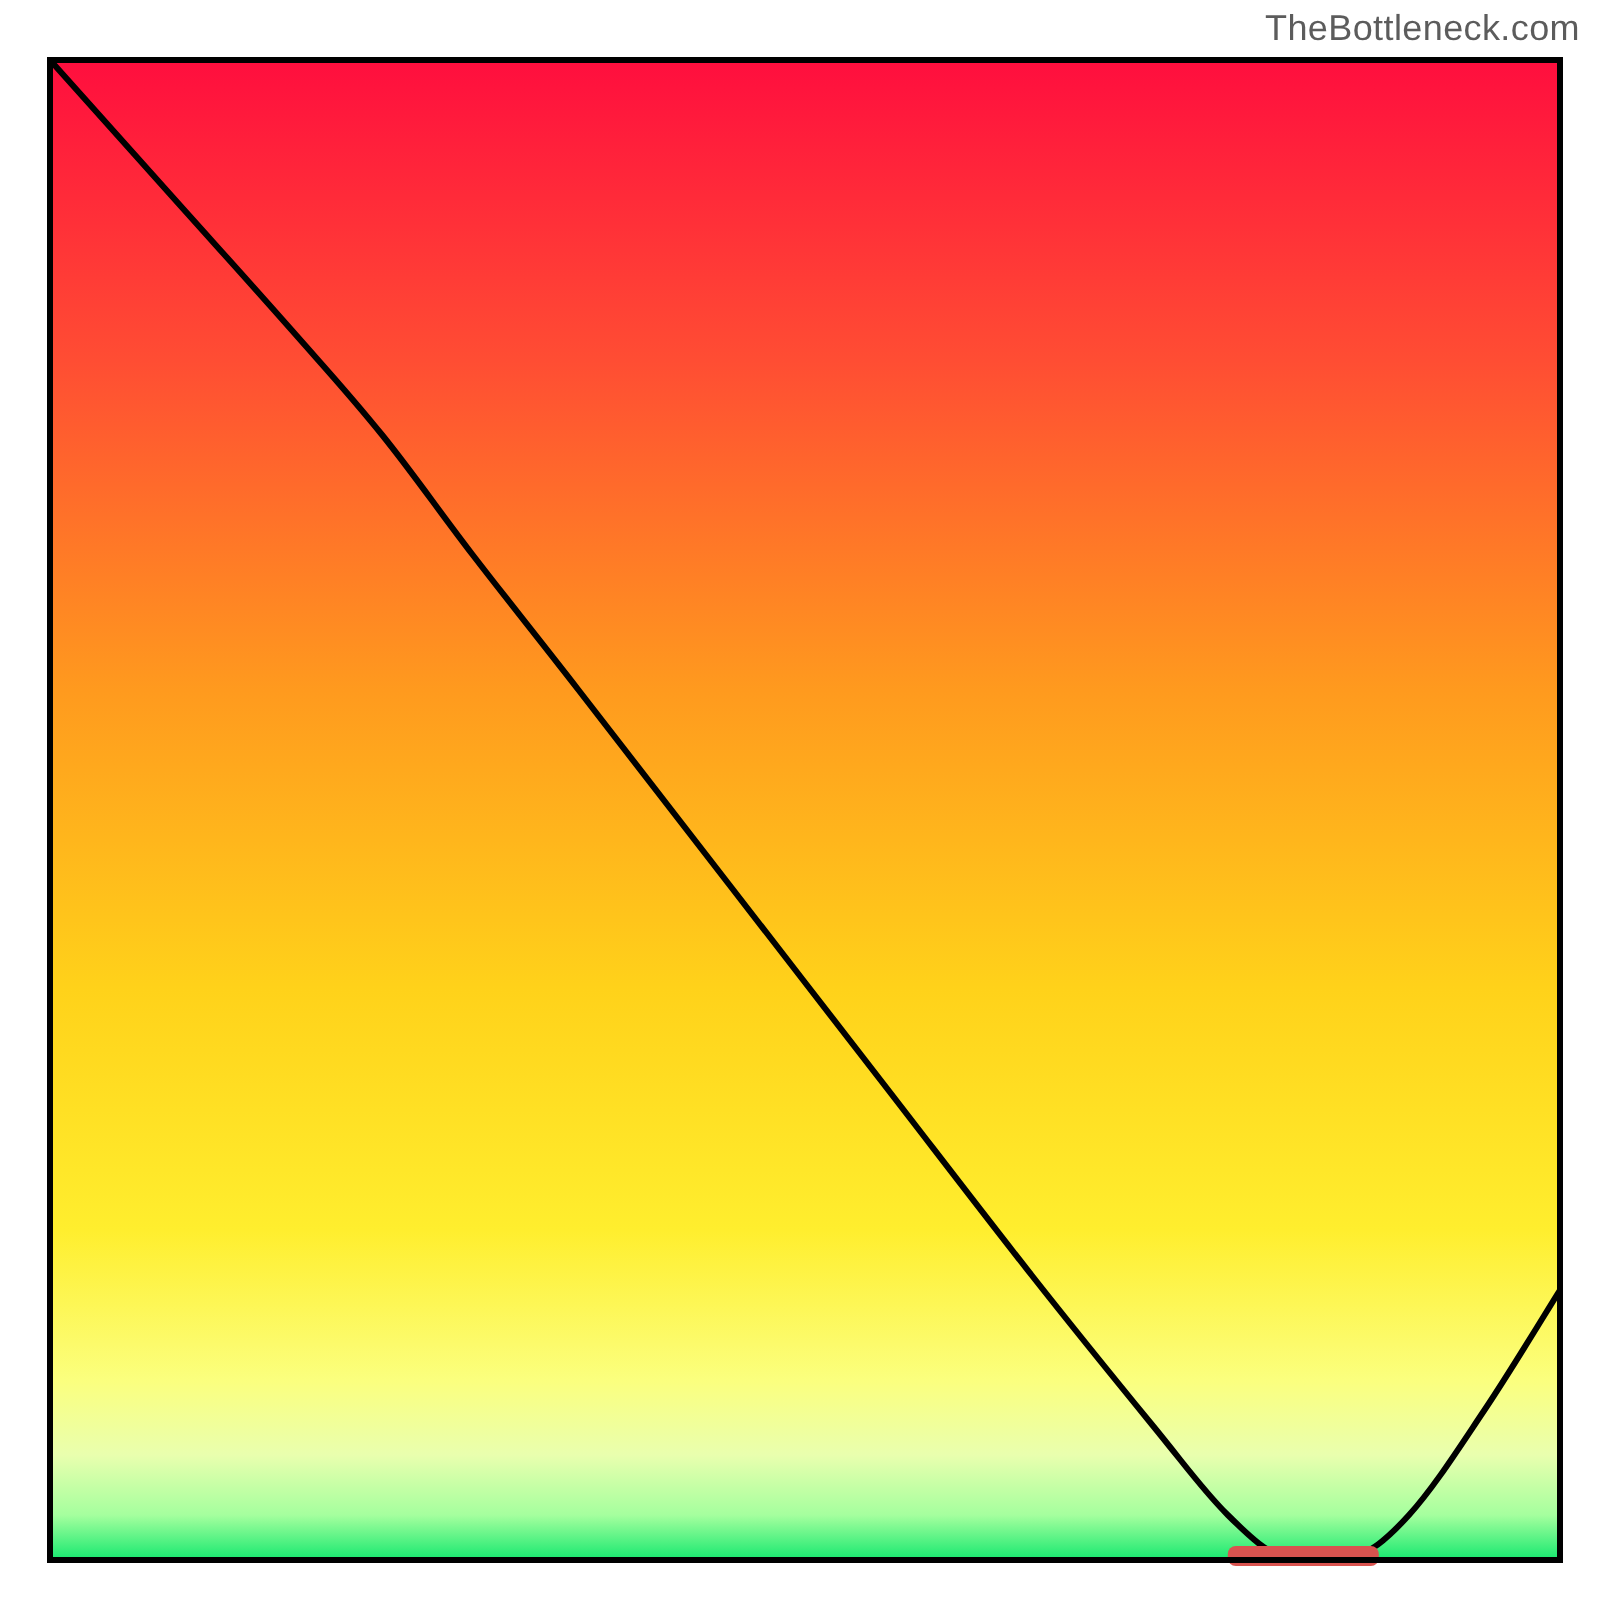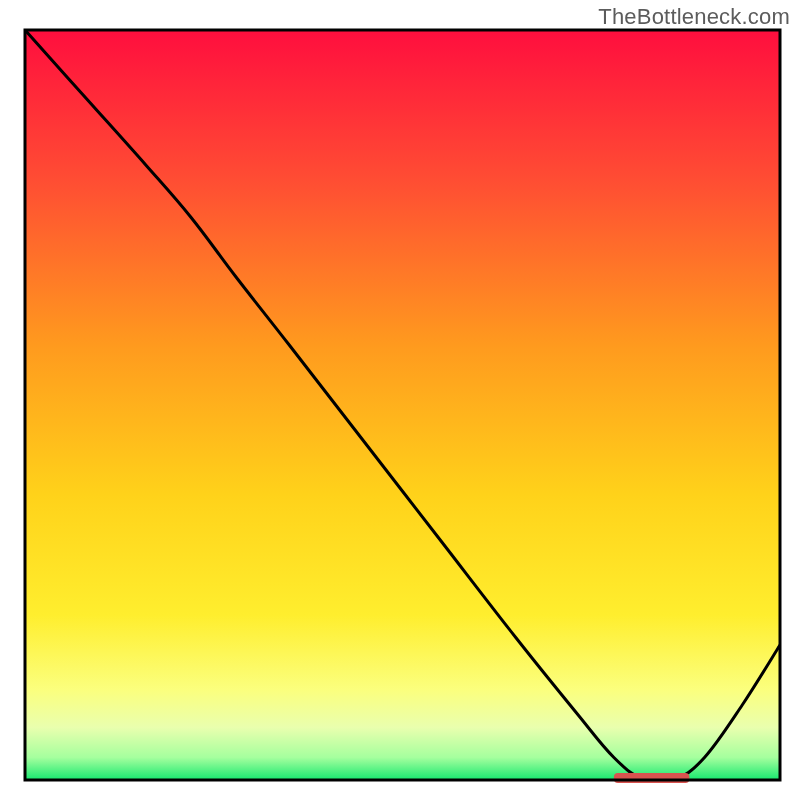--- a/index.html
+++ b/index.html
@@ -14,21 +14,21 @@
   .wrap {
     position: relative;
     width: 800px;
     height: 800px;
   }
   .attribution {
     position: absolute;
     top: 4px;
     right: 10px;
     color: #5c5c5c;
-    font-size: 22px;
+    font-size: 18px;
     font-weight: 400;
     letter-spacing: 0.2px;
   }
   svg {
     display: block;
   }
 </style>
 </head>
 <body>
 

